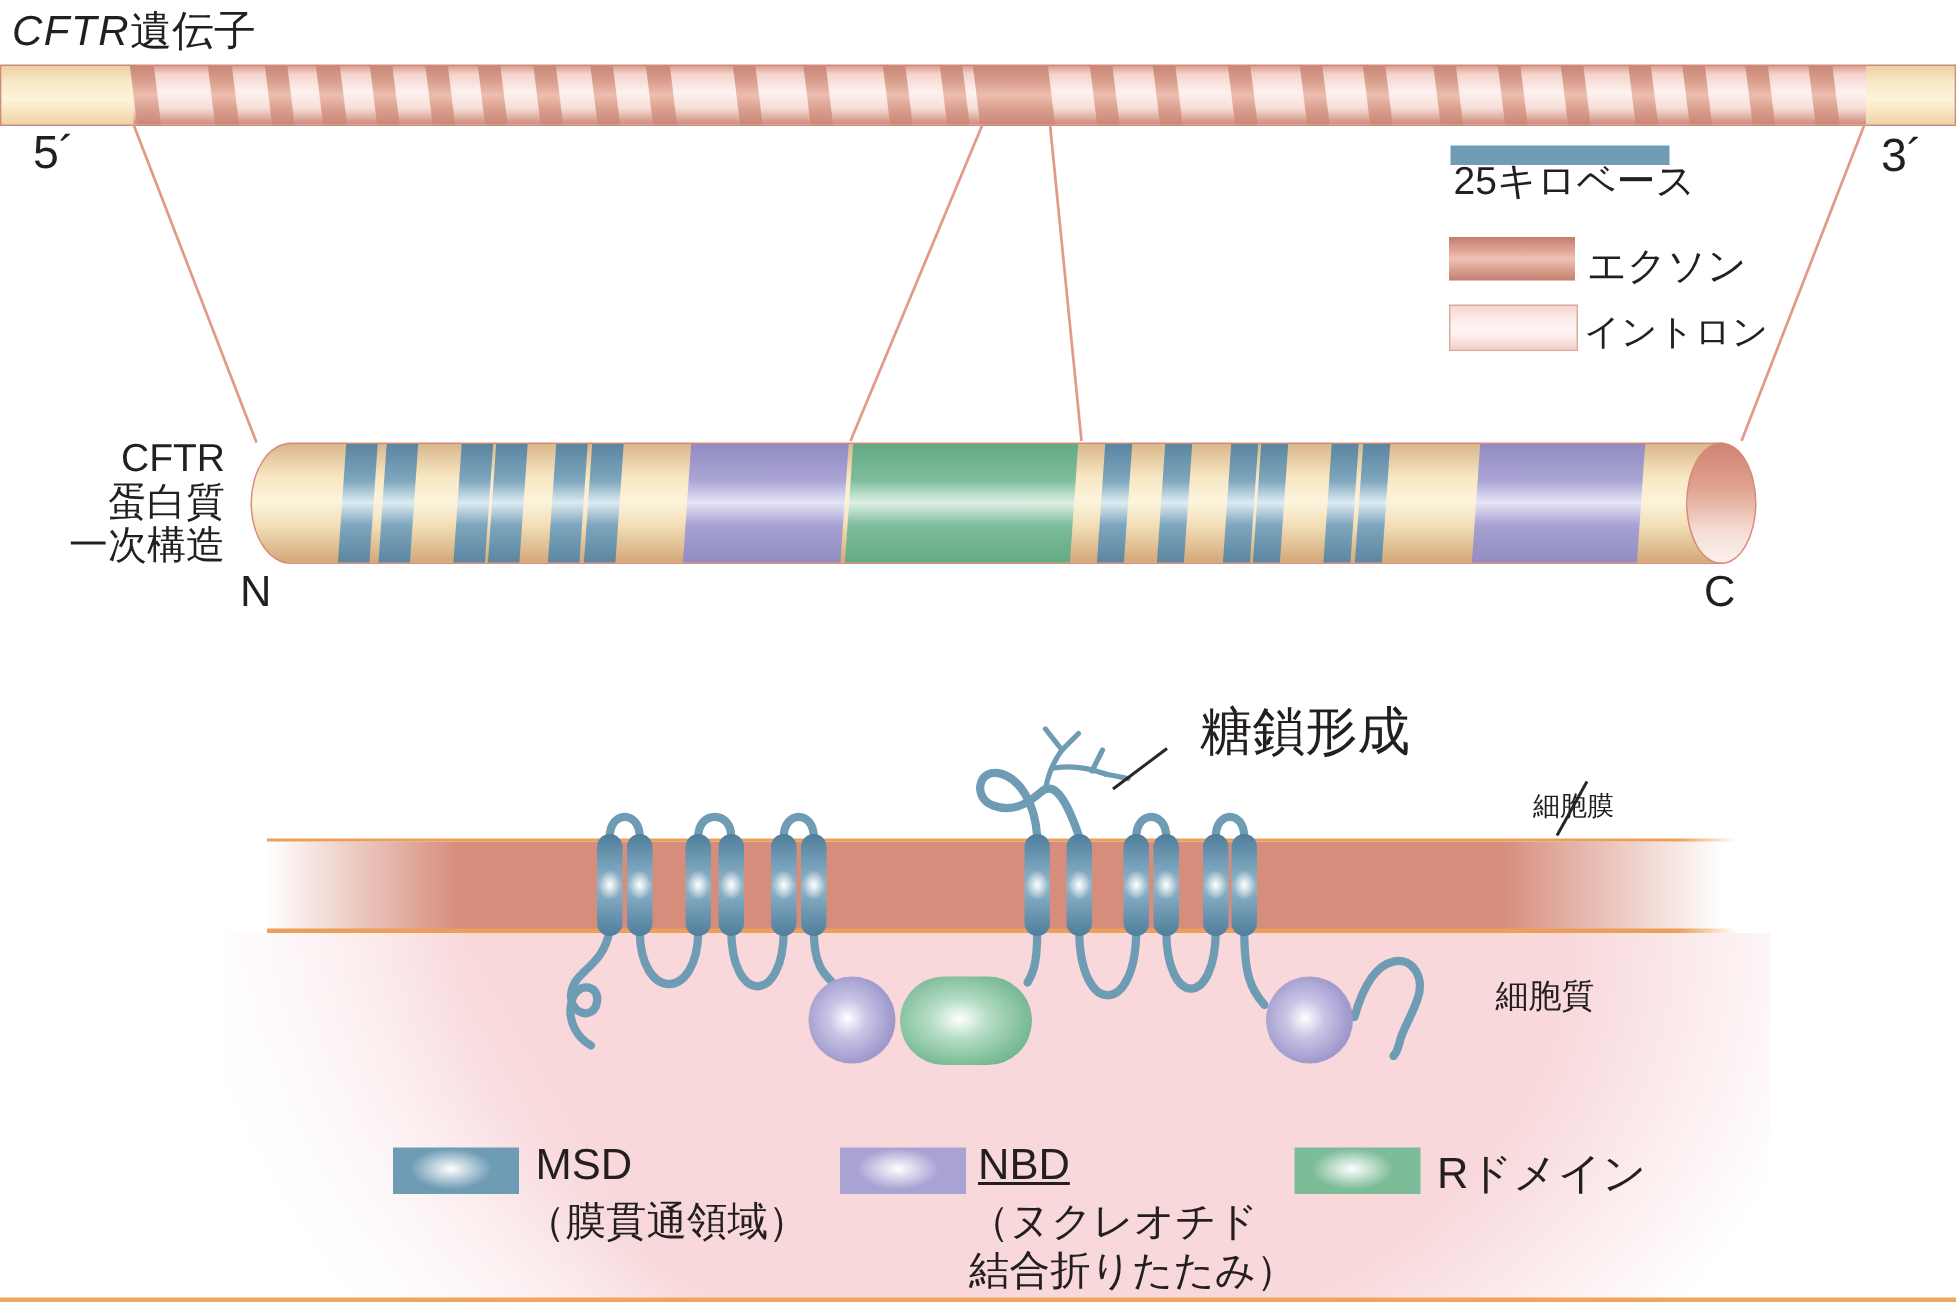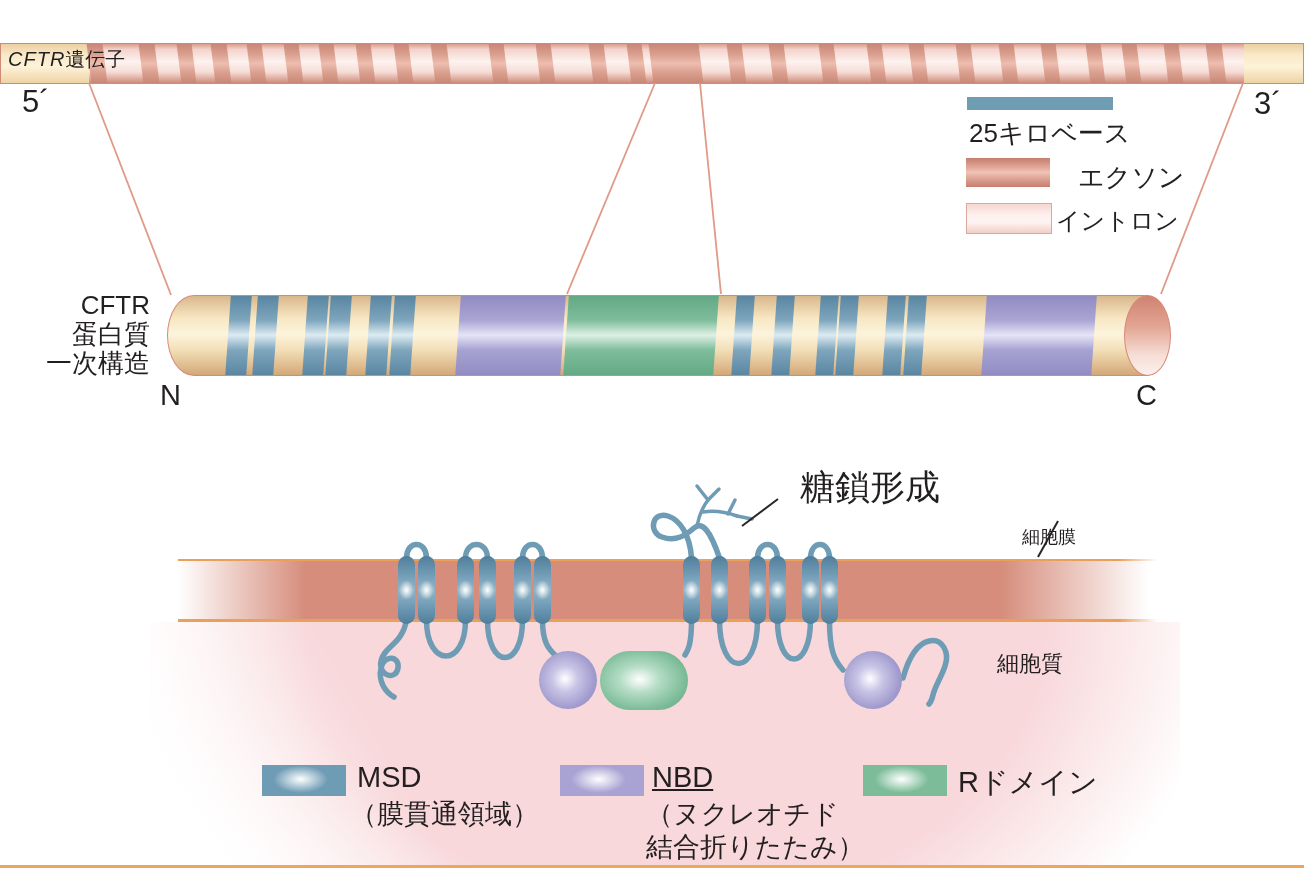--- a/index.html
+++ b/index.html
@@ -17,30 +17,30 @@
     transform:skewX(7deg);}
   .gene-cap{position:absolute;top:0;height:39px;
     background:linear-gradient(to bottom,#eccfa2 0%,#f9e9c8 28%,#fdf3d8 58%,#eed3a6 100%);}
   .gene-cap.left{left:0;width:88px;}
   .gene-cap.right{left:1243px;width:59px;}
 
   .prime{font-size:31px;z-index:5;}
   #fivePrime{left:22px;top:84px;}
   #threePrime{left:1254px;top:86px;}
 
-  #geneTitle{left:8px;top:2px;font-size:20px;z-index:5;margin-top:44px;}
+  #geneTitle{left:8px;top:2px;font-size:28px;z-index:5;}
   #geneTitle .ital{font-style:italic;letter-spacing:1px;}
 
   
   #scaleBar{left:967px;top:97px;width:146px;height:13px;background:#6e9db4;}
-  #scaleLabel{left:969px;top:116px;font-size:26px;}
+  #scaleLabel{left:969px;top:103px;font-size:26px;}
   .swatch{width:84px;height:29px;}
   #exonSwatch{left:966px;top:158px;
     background:linear-gradient(to bottom,#c57e6e 0%,#dda294 28%,#f0c2b6 50%,#dda294 72%,#c57e6e 100%);}
-  #exonLabel{left:1058px;top:160px;font-size:26px;margin-left:20px;}
+  #exonLabel{left:1058px;top:160px;font-size:26px;}
   #intronSwatch{left:966px;top:203px;border:1px solid #dba99c;
     background:linear-gradient(to bottom,#f6d7d0 0%,#fdf1ef 40%,#fdf4f2 62%,#f3cfc8 100%);}
   #intronLabel{left:1056px;top:205px;font-size:24px;}
 
   
   #proteinLabel{left:14px;top:291px;width:136px;text-align:right;font-size:26px;line-height:29px;z-index:5;}
   #cylinder{left:167px;top:295px;width:980px;height:79px;border:1.5px solid #d88a76;
     border-radius:28px 0 0 28px / 42px 0 0 42px;overflow:hidden;z-index:2;
     background:linear-gradient(to bottom,#d9b78c 0%,#f7e7c2 28%,#fdf4dd 48%,#f3dfb8 68%,#d3a878 100%);}
   .seg{position:absolute;top:-4px;height:88px;transform:skewX(-4deg);}

